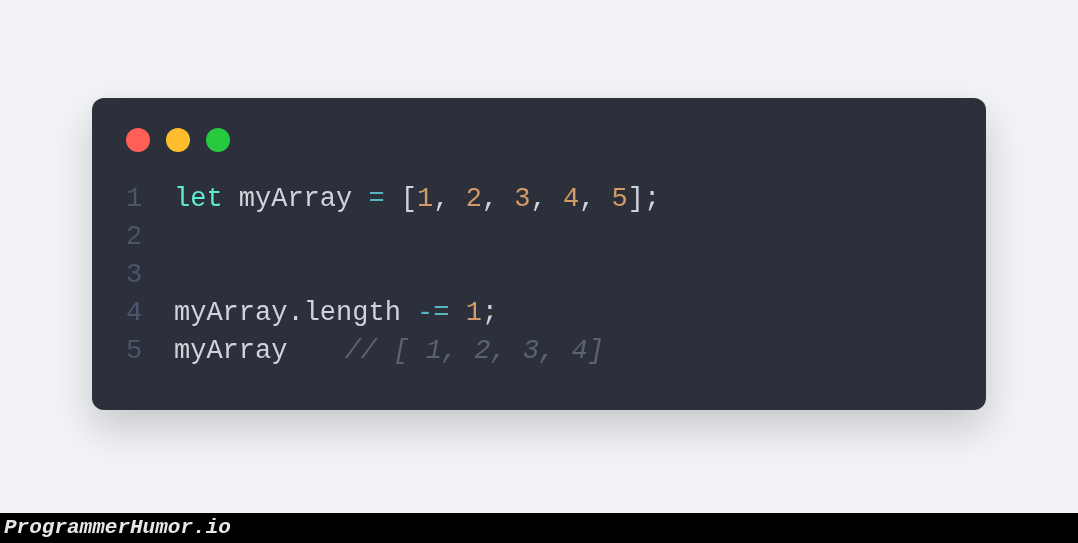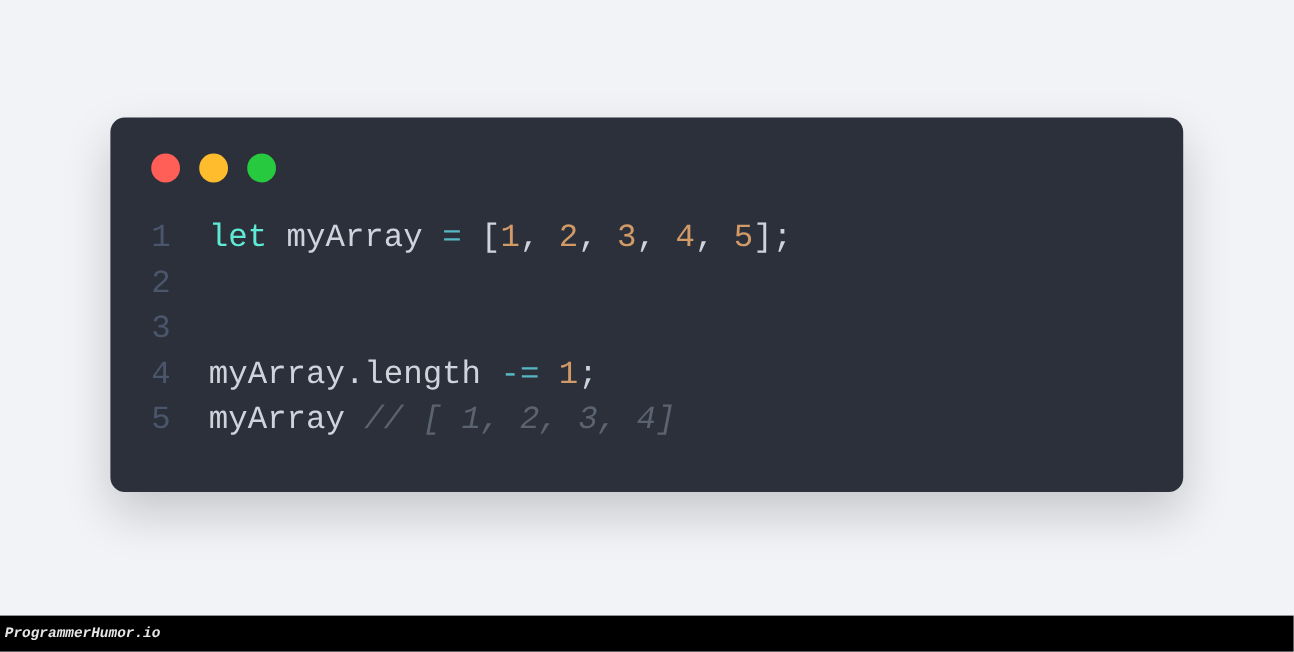--- a/index.html
+++ b/index.html
@@ -45,34 +45,34 @@
     color: #4b566b;
     width: 48px;
     user-select: none;
   }
   .txt { color: #cfd3dc; }
   .kw      { color: #5eead4; }       
   .ident   { color: #cfd3dc; text-align: center; }       
   .op      { color: #56b6c2; }       
   .punct   { color: #cfd3dc; }       
   .num     { color: #d19a66; }       
-  .comment { color: #5c6370; font-style: italic; }
+  .comment { color: #5c6370; font-style: italic; margin-left: 41px; }
 
   .footer {
     position: absolute;
     left: 0;
     bottom: 0;
     width: 100%;
     height: 30px;
     background: #000;
     color: #e6e6e6;
     font-family: "Courier New", monospace;
     font-style: italic;
     font-weight: bold;
-    font-size: 12px;
+    font-size: 21px;
     line-height: 30px;
     padding-left: 4px;
   }
 </style>
 </head>
 <body>
 
 <div class="card">
   <div class="traffic">
     <div class="dot red"></div>

